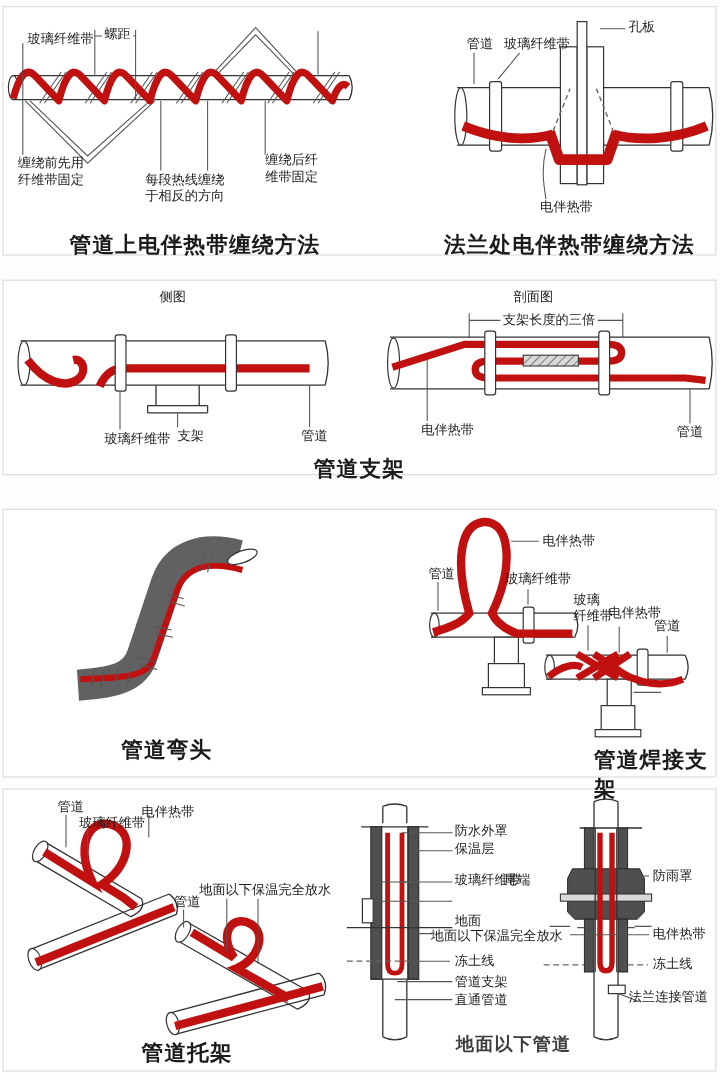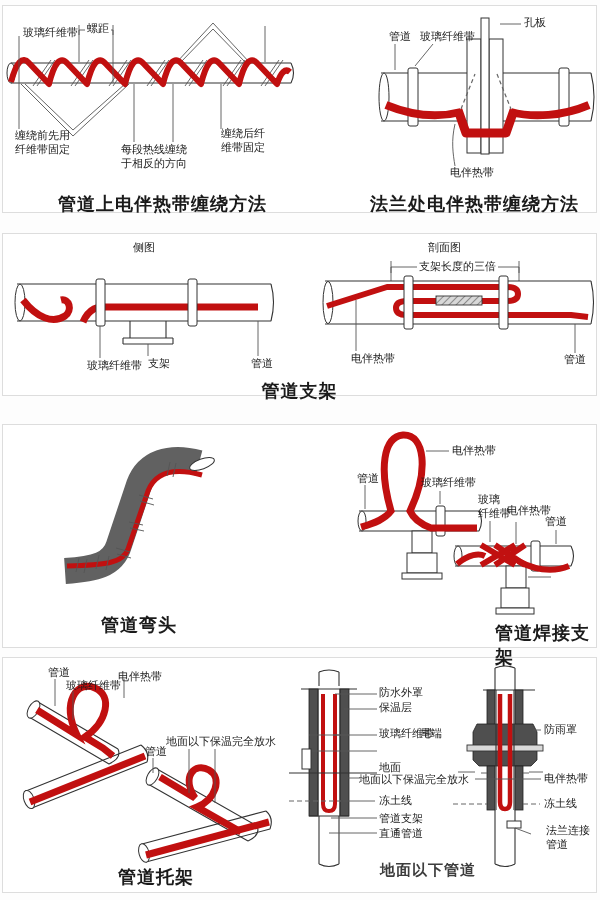--- a/index.html
+++ b/index.html
@@ -229,17 +229,17 @@
     <span class="lbl" style="left:376px;top:69px;">玻璃纤维带</span>
     <span class="lbl" style="left:376px;top:69px;margin-left:41px;">尾端</span>
     <span class="lbl" style="left:376px;top:103px;">地面</span>
     <span class="lbl" style="left:356px;top:115px;">地面以下保温完全放水</span>
     <span class="lbl" style="left:376px;top:136px;">冻土线</span>
     <span class="lbl" style="left:376px;top:154px;">管道支架</span>
     <span class="lbl" style="left:376px;top:169px;">直通管道</span>
     <span class="lbl" style="left:541px;top:65px;">防雨罩</span>
     <span class="lbl" style="left:541px;top:114px;">电伴热带</span>
     <span class="lbl" style="left:541px;top:139px;">冻土线</span>
-    <span class="lbl" style="left:543px;top:166px;">法兰连接管道</span>
+    <span class="lbl" style="left:521px;top:166px;">法兰连接管道</span>
     <span class="ttl ttl-faded" style="left:377px;top:203px;">地面以下管道</span>
   </section>
 
 </div>
 
 </body></html>

